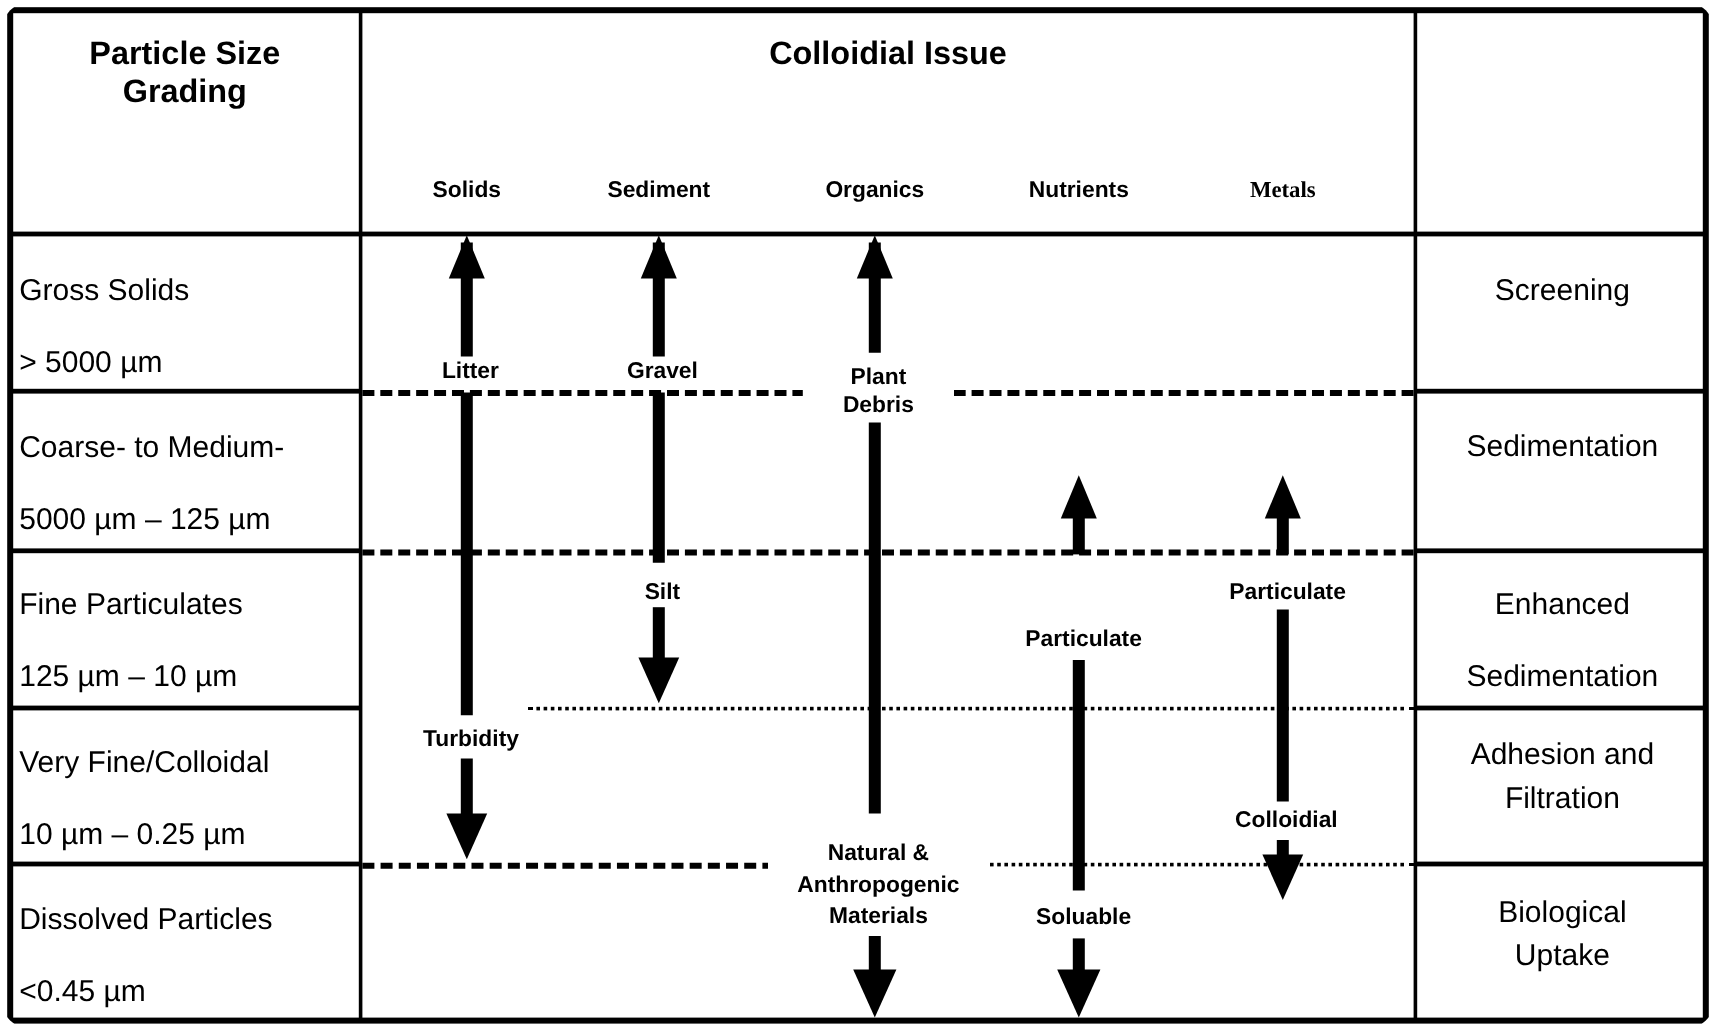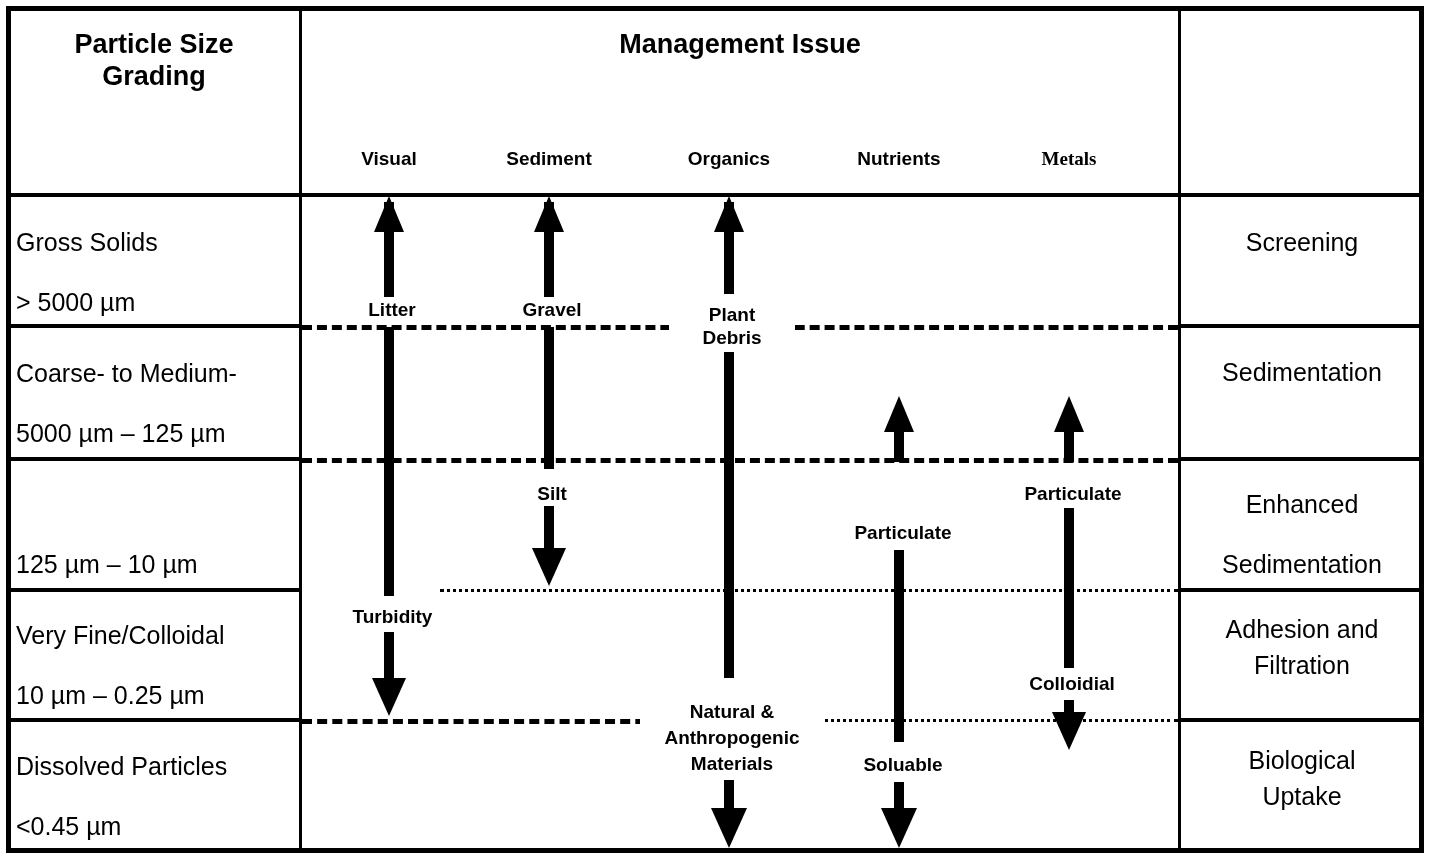--- a/index.html
+++ b/index.html
@@ -1,17 +1,17 @@
 <!DOCTYPE html>
 <html><head>
 <meta charset="utf-8">
 <style>
   html,body{margin:0;padding:0;background:#ffffff;}
   body{width:1430px;height:859px;font-family:"Liberation Sans",sans-serif;color:#000;}
-  #root{position:relative;width:1430px;height:859px;overflow:hidden;}
+  #root{position:relative;width:1430px;height:859px;overflow:hidden;border-radius:29px;}
 
   
   .frame{position:absolute;left:6px;top:6px;width:1418px;height:847px;border:5px solid #000;box-sizing:border-box;}
   .vline{position:absolute;background:#000;width:3px;top:9px;height:841px;}
   .hline{position:absolute;background:#000;height:4px;left:9px;width:1412px;}
 
   
   .hdr-main{
     position:absolute;text-align:center;font-weight:bold;font-size:27px;line-height:32px;
   }
@@ -65,35 +65,36 @@
   <div class="dash thick" style="left:302px;width:876px;top:458px;"></div>
   <div class="dash thin" style="left:440px;width:738px;top:589px;"></div>
   <div class="dash thick" style="left:302px;width:510px;top:719px;"></div>
   <div class="dash thin" style="left:812px;width:366px;top:719px;"></div>
 
   <div class="hdr-main" style="left:14px;top:28px;width:280px;">
     <div>Particle Size</div>
     <div>Grading</div>
   </div>
 
-  <div class="hdr-main" style="left:304px;top:28px;width:872px;">Management Issue</div>
-
-
-  <div class="hdr-sub" style="left:319px;top:148px;width:140px;">Visual</div>
+  <div class="hdr-main" style="left:304px;top:28px;width:872px;">Colloidial Issue</div>
+
+
+  <div class="hdr-sub" style="left:319px;top:148px;width:140px;">Solids</div>
   <div class="hdr-sub" style="left:479px;top:148px;width:140px;">Sediment</div>
   <div class="hdr-sub" style="left:659px;top:148px;width:140px;">Organics</div>
   <div class="hdr-sub" style="left:829px;top:148px;width:140px;">Nutrients</div>
   <div class="hdr-sub" style="left:999px;top:148px;width:140px;font-family:Liberation Serif, serif;">Metals</div>
 
   <div class="cell-txt left" style="left:16px;top:212px;width:282px;">Gross Solids</div>
   <div class="cell-txt left" style="left:16px;top:272px;width:282px;">&gt; 5000 µm</div>
 
   <div class="cell-txt left" style="left:16px;top:343px;width:286px;">Coarse- to Medium-</div>
   <div class="cell-txt left" style="left:16px;top:403px;width:286px;">5000 µm – 125 µm</div>
 
+  <div class="cell-txt left" style="left:16px;top:474px;width:282px;">Fine Particulates</div>
   <div class="cell-txt left" style="left:16px;top:534px;width:282px;">125 µm – 10 µm</div>
 
   <div class="cell-txt left" style="left:16px;top:605px;width:282px;">Very Fine/Colloidal</div>
   <div class="cell-txt left" style="left:16px;top:665px;width:282px;">10 µm – 0.25 µm</div>
 
   <div class="cell-txt left" style="left:16px;top:736px;width:282px;">Dissolved Particles</div>
   <div class="cell-txt left" style="left:16px;top:796px;width:282px;">&lt;0.45 µm</div>
 
   <div class="cell-txt center" style="left:1184px;top:212px;width:236px;">Screening</div>
 

